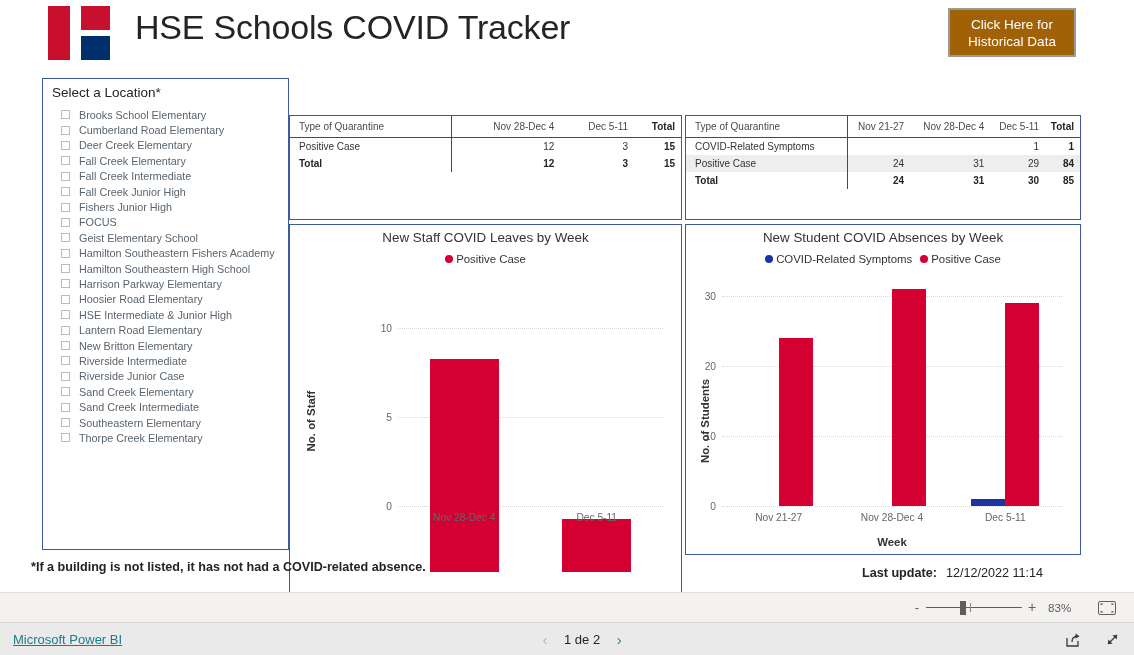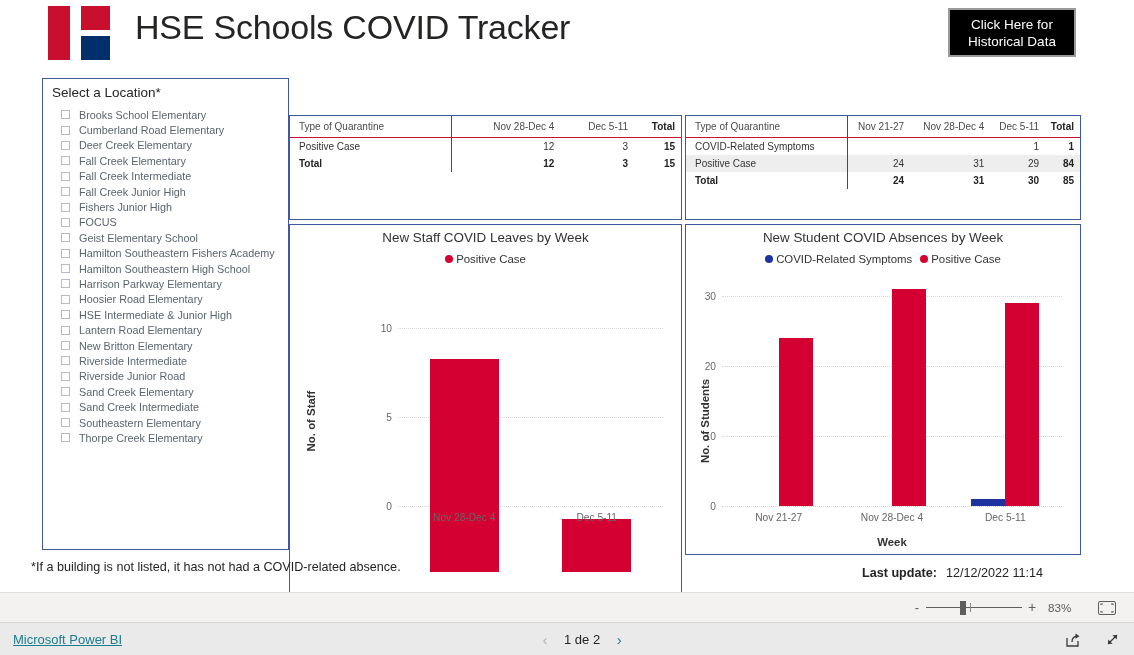--- a/index.html
+++ b/index.html
@@ -55,21 +55,21 @@
     font-size: 34px;
     font-weight: 400;
     color: #252423;
     letter-spacing: -0.2px;
     white-space: nowrap;
   }
   #historical-btn {
     position: absolute;
     left: 948px; top: 8px;
     width: 128px; height: 49px;
-    background: #000000;
+    background: #a16207;
     border: 2px solid #9a9a9a;
     color: #ffffff;
     font-size: 13.5px;
     line-height: 17px;
     text-align: center;
     padding-top: 6px;
     cursor: pointer;
     font-family: "Liberation Sans", sans-serif;
   }
 
@@ -241,21 +241,21 @@
     transform-origin: 50% 50%;
     white-space: nowrap;
     text-align: center;
   }
 
   
   #footnote {
     position: absolute;
     left: 31px; top: 560px;
     font-size: 12.6px;
-    font-weight: normal;
+    font-weight: bold;
     color: #252423;
     white-space: nowrap;
   }
   #lastupdate {
     position: absolute;
     left: 862px; top: 566px;
     font-size: 12.6px;
     color: #252423;
     white-space: nowrap;
   }
@@ -430,21 +430,21 @@
           <div class="slicer-item">
             <span class="slicer-cb"></span>
             <span class="slicer-label">New Britton Elementary</span>
           </div>
           <div class="slicer-item">
             <span class="slicer-cb"></span>
             <span class="slicer-label">Riverside Intermediate</span>
           </div>
           <div class="slicer-item">
             <span class="slicer-cb"></span>
-            <span class="slicer-label">Riverside Junior Road</span>
+            <span class="slicer-label">Riverside Junior Case</span>
           </div>
           <div class="slicer-item">
             <span class="slicer-cb"></span>
             <span class="slicer-label">Sand Creek Elementary</span>
           </div>
           <div class="slicer-item">
             <span class="slicer-cb"></span>
             <span class="slicer-label">Sand Creek Intermediate</span>
           </div>
           <div class="slicer-item">

